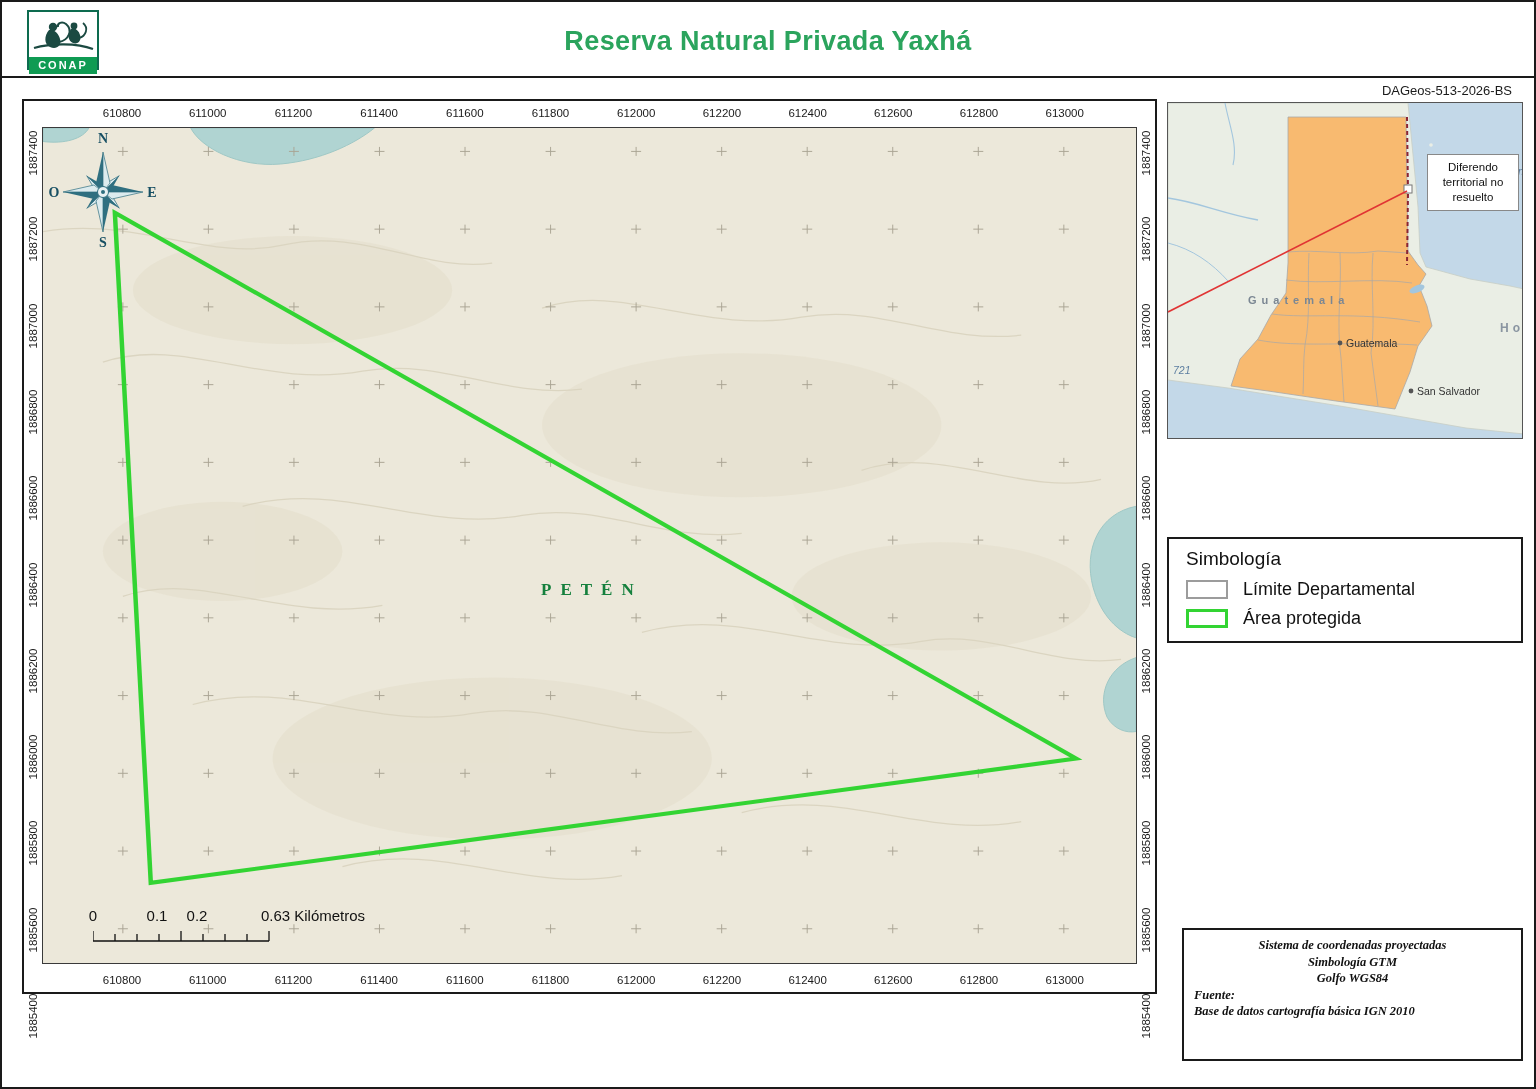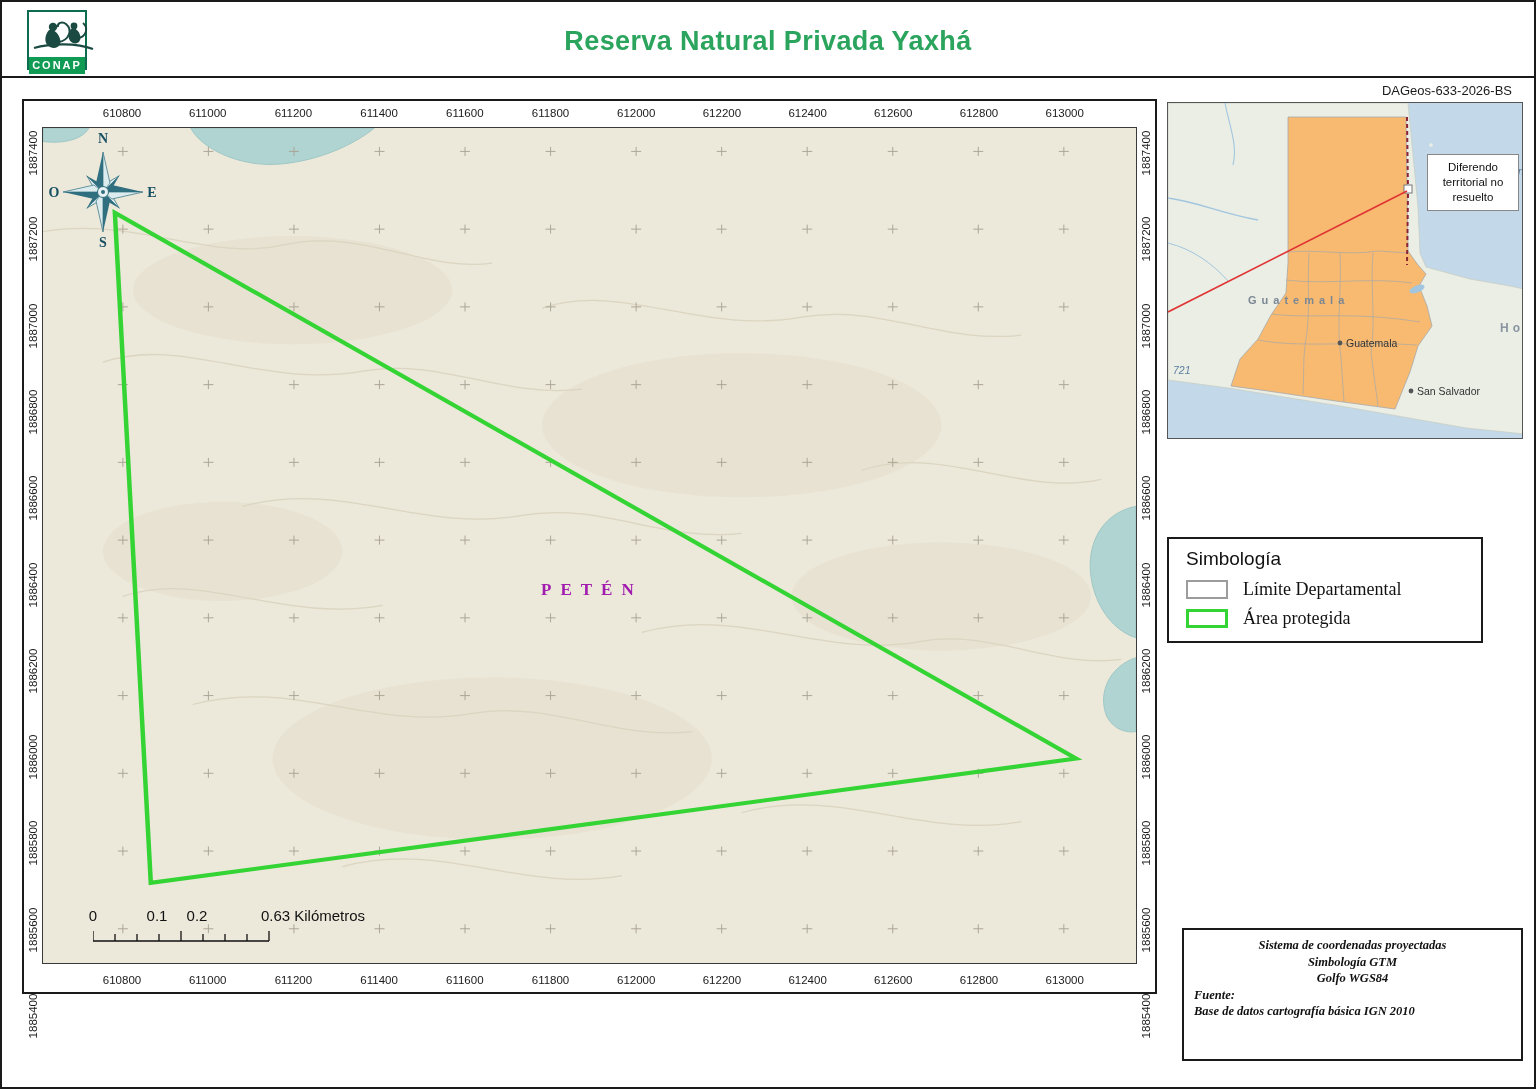--- a/index.html
+++ b/index.html
@@ -3,21 +3,21 @@
 <meta charset="utf-8">
 <style>
   * { margin:0; padding:0; box-sizing:border-box; }
   html,body { background:#ffffff; }
   body { font-family:"Liberation Sans", sans-serif; }
 
   .page { position:relative; width:1536px; height:1089px; background:#fff; border:2px solid #1a1a1a; overflow:hidden; }
 
   
   .header { position:absolute; top:0; left:0; right:0; height:76px; border-bottom:2px solid #1a1a1a; background:#fff; }
-  .logo { position:absolute; left:25px; top:8px; width:60px; height:60px; border:2px solid #0d6b4f; background:#fff; display:flex; flex-direction:column; }
+  .logo { position:absolute; left:25px; top:8px; width:72px; height:60px; border:2px solid #0d6b4f; background:#fff; display:flex; flex-direction:column; }
   .logo-art { flex:1; position:relative; }
   .logo-band { height:17px; background:#0f9b53; color:#fff; font-size:11px; font-weight:bold; text-align:center; letter-spacing:2px; line-height:17px; }
   .title { position:absolute; top:24px; left:0; right:0; text-align:center; font-size:27px; font-weight:600; letter-spacing:.4px; color:var(--title-green,#2ba45d); }
   .doc-id { position:absolute; top:81px; right:22px; font-size:13px; color:#1a1a1a; }
 
   
   .map-frame { position:absolute; left:20px; top:97px; width:1135px; height:895px; border:2px solid #1a1a1a; background:#fff; }
   .map-canvas { position:absolute; left:18px; top:26px; right:18px; bottom:28px; border:1px solid #3a3a3a; background:#ece8da; overflow:hidden; }
   .terrain-svg { position:absolute; left:0; top:0; width:100%; height:100%; }
 
@@ -25,46 +25,46 @@
   .axis-top { position:absolute; left:18px; right:18px; top:0; height:24px; }
   .axis-top span { top:6px; transform:translateX(-50%); }
   .axis-bottom { position:absolute; left:18px; right:18px; bottom:0; height:24px; }
   .axis-bottom span { top:6px; transform:translateX(-50%); }
   .axis-left { position:absolute; left:0; top:26px; bottom:28px; width:18px; }
   .axis-right { position:absolute; right:0; top:26px; bottom:28px; width:18px; }
   .axis-left span, .axis-right span { left:9px; transform:translate(-50%,-50%) rotate(-90deg); }
 
   .protected-polygon { fill:none; stroke:var(--protected,#33d433); stroke-width:4.5; stroke-linejoin:miter; }
 
-  .region-label { position:absolute; left:498px; top:452px; font-family:"Liberation Serif", serif; font-size:17px; font-weight:bold; letter-spacing:9px; color:#a21caf; }
+  .region-label { position:absolute; left:498px; top:452px; font-family:"Liberation Serif", serif; font-size:17px; font-weight:bold; letter-spacing:9px; color:#15803d; }
 
   .compass { position:absolute; left:5px; top:2px; }
   .half-d { fill:#2f6f80; }
   .half-l { fill:#dcebee; stroke:#2f6f80; stroke-width:.7; }
   .cdir { font-family:"Liberation Serif", serif; font-size:14px; font-weight:bold; fill:#174f63; text-anchor:middle; }
 
   .scalebar { position:absolute; left:0; bottom:10px; width:430px; height:46px; }
   .scale-labels span { position:absolute; top:0; transform:translateX(-50%); font-size:15px; color:#111; white-space:nowrap; }
   .scale-ruler { position:absolute; left:50px; top:22px; }
 
   
   .inset { position:absolute; left:1165px; top:100px; width:356px; height:337px; border:1px solid #555; background:#c3d8e8; overflow:hidden; }
   .inset-note { position:absolute; left:259px; top:51px; width:92px; height:57px; background:#fff; border:1px solid #888; display:flex; align-items:center; justify-content:center; text-align:center; font-size:11.5px; line-height:1.3; color:#111; padding:2px; }
   .country-label { font-size:11px; font-weight:bold; fill:#7b8793; letter-spacing:5px; }
   .hn-label { font-size:12px; font-weight:bold; fill:#8a95a1; letter-spacing:4px; }
   .city-label { font-size:10.5px; fill:#333; }
   .it-blue { font-size:10.5px; font-style:italic; fill:#5c7ea0; }
 
-  .legend { position:absolute; left:1165px; top:535px; width:316px; height:106px; border:2px solid #1a1a1a; background:#fff; padding:9px 17px; }
+  .legend { position:absolute; left:1165px; top:535px; width:356px; height:106px; border:2px solid #1a1a1a; background:#fff; padding:9px 17px; }
   .legend-title { font-size:19px; color:#111; margin-bottom:9px; }
   .legend-row { display:flex; align-items:center; gap:15px; margin-bottom:8px; }
   .swatch { width:42px; height:19px; background:#fff; flex:0 0 auto; }
   .swatch-departmental { border:2px solid var(--departmental,#9c9c9c); }
   .swatch-protected { border:3px solid var(--protected,#33d433); }
-  .legend-label { font-size:18px; color:#111;font-family:Liberation Serif, serif; }
+  .legend-label { font-size:18px; color:#111; }
 
   .infobox { position:absolute; left:1180px; top:926px; width:341px; height:133px; border:2px solid #1a1a1a; background:#fff; padding:7px 10px 6px 10px; font-family:"Liberation Serif", serif; font-style:italic; font-weight:bold; font-size:12.5px; line-height:1.32; color:#111; }
   .infobox .centered { text-align:center; }
   .infobox .justified { text-align:justify; }
 </style>
 </head>
 <body>
 
 <div class="page">
 
@@ -78,21 +78,21 @@
           <path d="M30,30 C40,28 44,18 37,12 C33,9 28,11 29,15" stroke="#1b4a42" stroke-width="2" fill="none"></path>
           <circle cx="45" cy="14" r="3.4" fill="#1b4a42"></circle>
           <path d="M42,17 C38,22 39,29 44,31 C49,33 53,28 51,23 C50,19 47,17 45,16 Z" fill="#1b4a42"></path>
           <path d="M50,26 C57,24 60,16 54,11" stroke="#1b4a42" stroke-width="1.8" fill="none"></path>
         </svg>
       </div>
       <div class="logo-band">CONAP</div>
     </div>
     <div class="title">Reserva Natural Privada Yaxhá</div>
   </div>
-  <div class="doc-id">DAGeos-633-2026-BS</div>
+  <div class="doc-id">DAGeos-513-2026-BS</div>
 
   <div class="map-frame">
     <div class="axis axis-top" id="xlabels-top">
         <span style="left: 80px;">610800</span>
         <span style="left: 165.7px;">611000</span>
         <span style="left: 251.4px;">611200</span>
         <span style="left: 337.1px;">611400</span>
         <span style="left: 422.8px;">611600</span>
         <span style="left: 508.5px;">611800</span>
         <span style="left: 594.2px;">612000</span>

